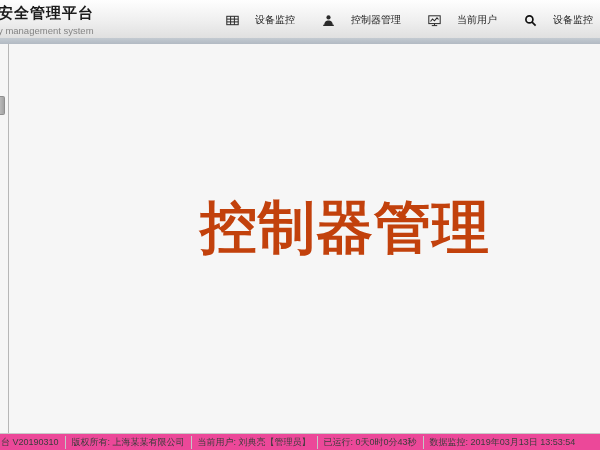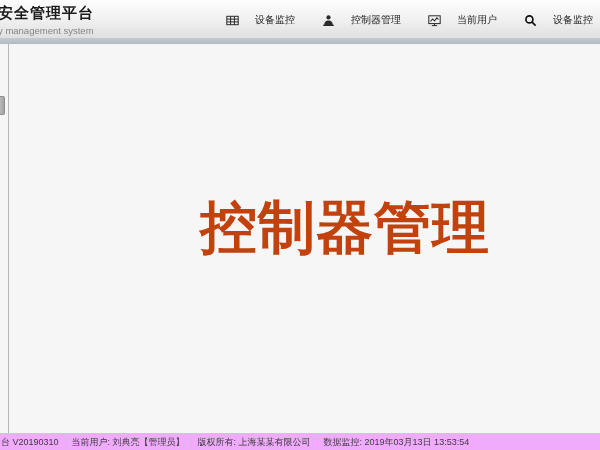--- a/index.html
+++ b/index.html
@@ -55,21 +55,21 @@
   }
   .page-title {
     position: absolute; left: 200px; top: 146px;
     font-size: 57px; font-weight: bold; color: #c2410c;
     letter-spacing: 1px; white-space: nowrap;
   }
 
   
   .statusbar {
     position: absolute; left: 0; right: 0; bottom: 0; height: 17px;
-    background: #f0abfc; border-top: 1px solid #c9c9c9;
+    background: #ec4899; border-top: 1px solid #c9c9c9;
     display: flex; align-items: center;
     font-size: 9px; color: #3c3c3c; white-space: nowrap;
     padding-left: 2px; overflow: hidden;
   }
   .status-item { padding: 0 6px; }
   .status-item.first { padding-left: 0; margin-left: -1px; }
   .status-item + .status-item { border-left: 1px solid #c6c6c6; }
 </style>
 </head>
 <body>
@@ -131,16 +131,17 @@
 <div class="header-band"></div>
 
 <div class="content">
   <div class="left-divider"></div>
   <div class="drawer-handle"></div>
   <div class="page-title">控制器管理</div>
 </div>
 
 <div class="statusbar">
   <span class="status-item first">台 V20190310</span>
+  <span class="status-item">版权所有: 上海某某有限公司</span>
   <span class="status-item">当前用户: 刘典亮【管理员】</span>
-  <span class="status-item">版权所有: 上海某某有限公司</span>
+  <span class="status-item">已运行: 0天0时0分43秒</span>
   <span class="status-item">数据监控: 2019年03月13日 13:53:54</span>
 </div>
 
 </body></html>

